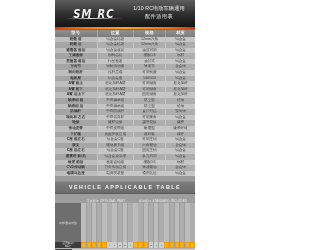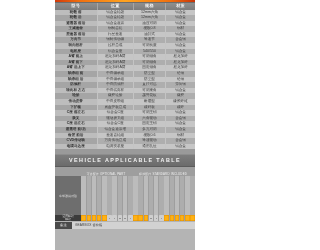--- a/index.html
+++ b/index.html
@@ -157,20 +157,33 @@
     font-size:3.2px;line-height:6.5px;
     padding-left:3px;box-sizing:border-box;
     white-space:nowrap;overflow:hidden;letter-spacing:.1px;
   }
 </style>
 </head>
 <body>
 
 <div id="sheet">
 
+  <div class="header">
+    <div class="hdr-sheen"></div>
+
+    <div class="logo">
+      <span class="logo-txt">SM RC</span>
+      <span class="logo-rule"></span>
+    </div>
+
+    <div class="hdr-title">
+      <span class="l1">1/10 RC电动车辆通用</span>
+      <span class="l2">配件适用表</span>
+    </div>
+  </div>
 
   <div class="accent-bar"></div>
   <div class="accent-gap"></div>
 
   <table class="spec">
     <colgroup>
         <col class="c0">
         <col class="c1">
         <col class="c2">
         <col class="c3">

